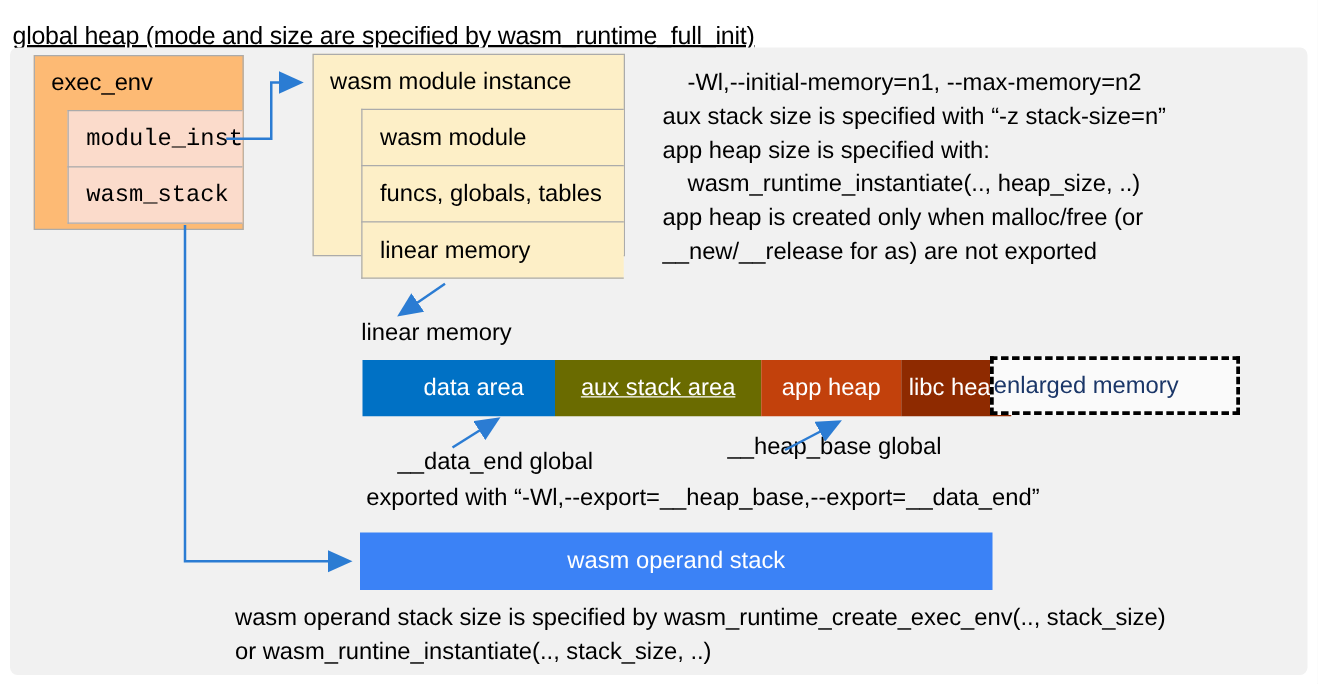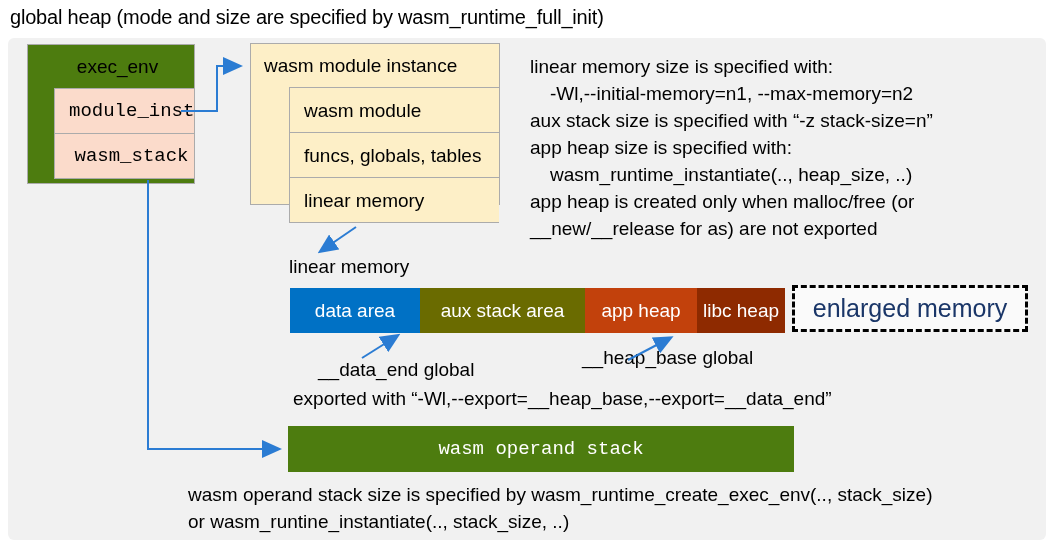--- a/index.html
+++ b/index.html
@@ -1,44 +1,44 @@
 <!DOCTYPE html>
 <html><head>
 <meta charset="utf-8">
 <style>
   html,body{margin:0;padding:0;width:1054px;height:547px;background:#ffffff;
     font-family:"Liberation Sans", sans-serif;color:#000;overflow:hidden;}
   .abs{position:absolute;}
-  #title{left:10px;top:6px;font-size:20px;letter-spacing:-0.2px;}
+  #title{left:10px;top:18px;font-size:20px;letter-spacing:-0.2px;text-decoration:underline;}
   #panel{left:8px;top:38px;width:1038px;height:502px;background:#F1F1F1;border-radius:6px;}
 
   .struct-box{position:absolute;border:1px solid #ABABAB;box-sizing:border-box;font-size:19px;}
-  #exec-env{left:27px;top:44px;width:168px;height:140px;background:#4d7c0f;text-align:center;}
+  #exec-env{left:27px;top:44px;width:168px;height:140px;background:#fdba74;}
   #mod-inst-box{left:250px;top:43px;width:250px;height:162px;background:#FDEFC7;}
   .struct-header{height:44px;line-height:44px;padding-left:13px;}
   .rows{position:absolute;top:44px;bottom:0;right:0;}
   #exec-env .rows{left:26px;}
   #mod-inst-box .rows{left:22px;}
   .row{border:1px solid #ABABAB;border-right:none;margin-top:-1px;height:46px;line-height:45px;
     box-sizing:border-box;padding-left:14px;}
   #exec-env .row{background:#FBDBCB;font-family:Liberation Mono, monospace;}
   #mod-inst-box .row{background:#FDEFC7;margin-left:16px;}
 
   #notes{left:530px;top:53px;width:516px;font-size:19px;line-height:27px;}
   #notes .indent{padding-left:20px;}
 
   #lm-label{left:289px;top:256px;font-size:19px;}
   #lm-bar{left:290px;top:288px;height:45px;display:flex;}
   .seg{color:#fff;font-size:19px;text-align:center;line-height:45px;white-space:nowrap;}
-  .seg-0{width:130px;}
-  .seg-1{width:165px;}
+  .seg-0{width:130px;padding-left:24px;}
+  .seg-1{width:165px;text-decoration:underline;}
   .seg-2{width:112px;}
   .seg-3{width:88px;}
-  #enlarged{left:792px;top:285px;width:236px;height:47px;border:3px dashed #000;
-    background:#FAFAFA;box-sizing:border-box;text-align:center;line-height:41px;font-size:25px;}
+  #enlarged{left:792px;top:285px;width:200px;height:47px;border:3px dashed #000;
+    background:#FAFAFA;box-sizing:border-box;text-align:left;line-height:41px;font-size:19px;}
 
   #ann-data-end{left:318px;top:359px;font-size:19px;}
   #ann-heap-base{left:582px;top:347px;font-size:19px;}
   #ann-exported{left:293px;top:388px;font-size:19px;}
 
   #operand{left:288px;top:426px;width:506px;height:46px;text-align:center;line-height:46px;
     color:#fff;font-size:19px;}
 
   #footer{left:188px;top:481px;font-size:19px;line-height:27px;}
   #arrows{left:0;top:0;pointer-events:none;}
@@ -60,21 +60,20 @@
 <div id="mod-inst-box" class="struct-box">
   <div class="struct-header">wasm module instance</div>
   <div class="rows">
     <div class="row">wasm module</div>
     <div class="row">funcs, globals, tables</div>
     <div class="row">linear memory</div>
   </div>
 </div>
 
 <div id="notes" class="abs">
-  <div class="note-line">linear memory size is specified with:</div>
   <div class="note-line indent">-Wl,--initial-memory=n1, --max-memory=n2</div>
   <div class="note-line">aux stack size is specified with “-z stack-size=n”</div>
   <div class="note-line">app heap size is specified with:</div>
   <div class="note-line indent">wasm_runtime_instantiate(.., heap_size, ..)</div>
   <div class="note-line">app heap is created only when malloc/free (or</div>
   <div class="note-line">__new/__release for as) are not exported</div>
 </div>
 
 <div id="lm-label" class="abs">linear memory</div>
 
@@ -84,21 +83,21 @@
   <div class="seg seg-2" style="background-color: #c2410c;">app heap</div>
   <div class="seg seg-3" style="background-color: rgb(142, 42, 0);">libc heap</div>
 </div>
 
 <div id="enlarged" class="abs" style="color: rgb(26, 54, 104);">enlarged memory</div>
 
 <div id="ann-data-end" class="abs">__data_end global</div>
 <div id="ann-heap-base" class="abs">__heap_base global</div>
 <div id="ann-exported" class="abs">exported with “-Wl,--export=__heap_base,--export=__data_end”</div>
 
-<div id="operand" class="abs" style="background-color: #4d7c0f; font-family: Liberation Mono, monospace;">wasm operand stack</div>
+<div id="operand" class="abs" style="background-color: #3b82f6;">wasm operand stack</div>
 
 <div id="footer" class="abs">
   <div>wasm operand stack size is specified by wasm_runtime_create_exec_env(.., stack_size)</div>
   <div>or wasm_runtine_instantiate(.., stack_size, ..)</div>
 </div>
 
 <svg id="arrows" class="abs" width="1054" height="547">
   <defs>
     <marker id="ah" markerWidth="10" markerHeight="9" refX="8" refY="4.5" orient="auto">
       <path d="M0,0 L10,4.5 L0,9 z" fill="#2B7CD3"></path>

